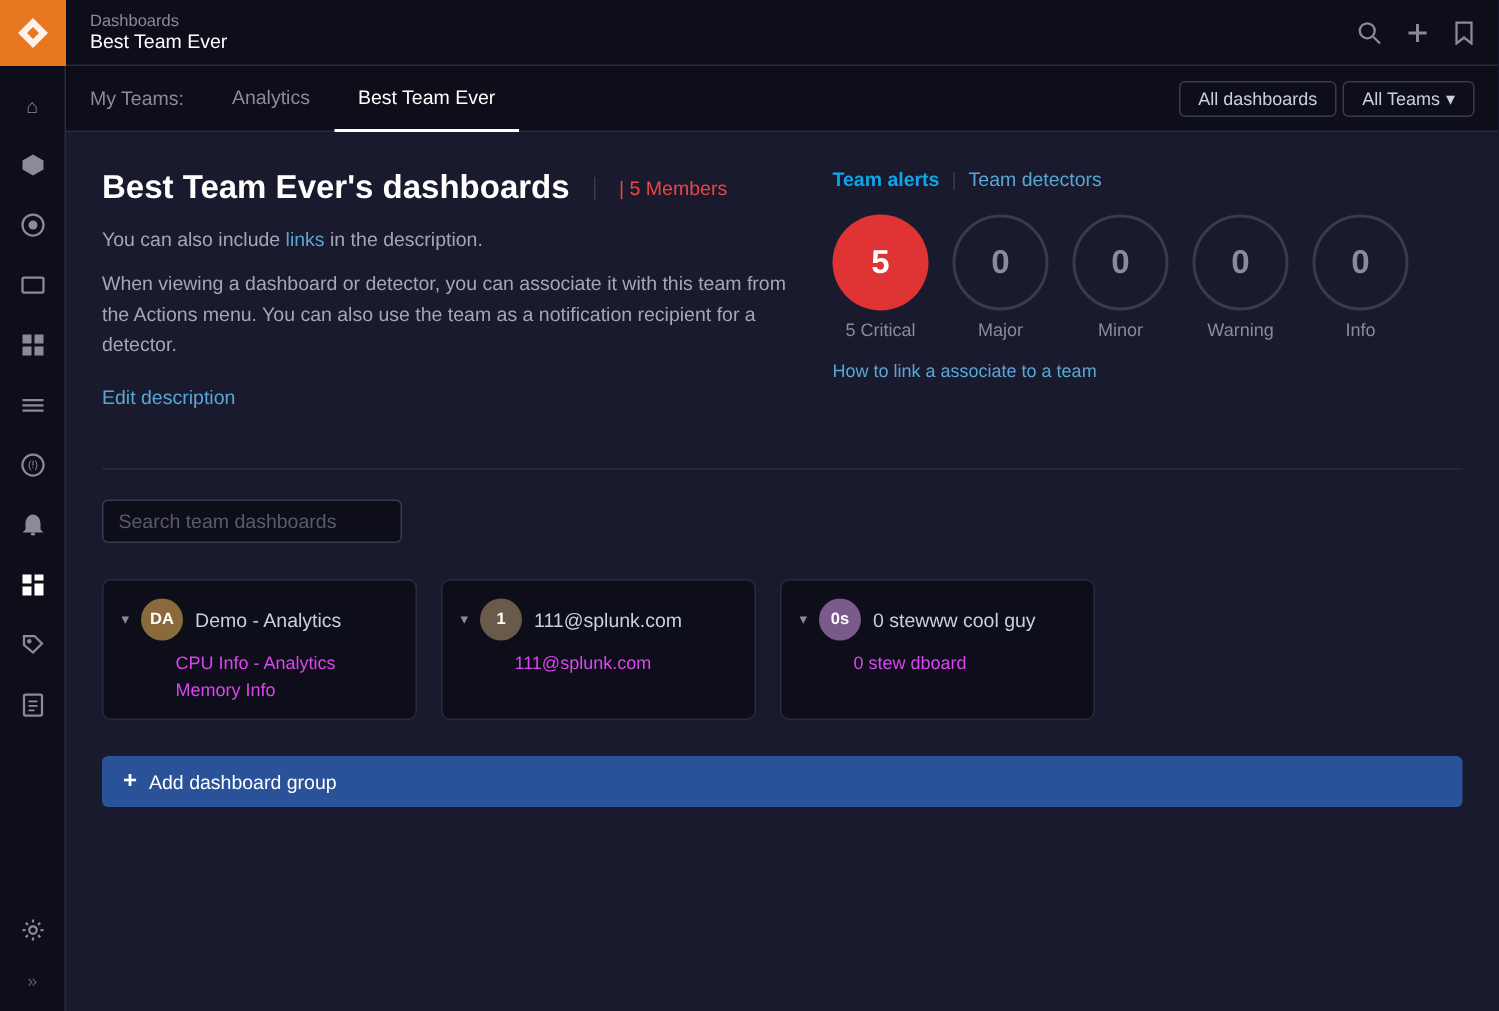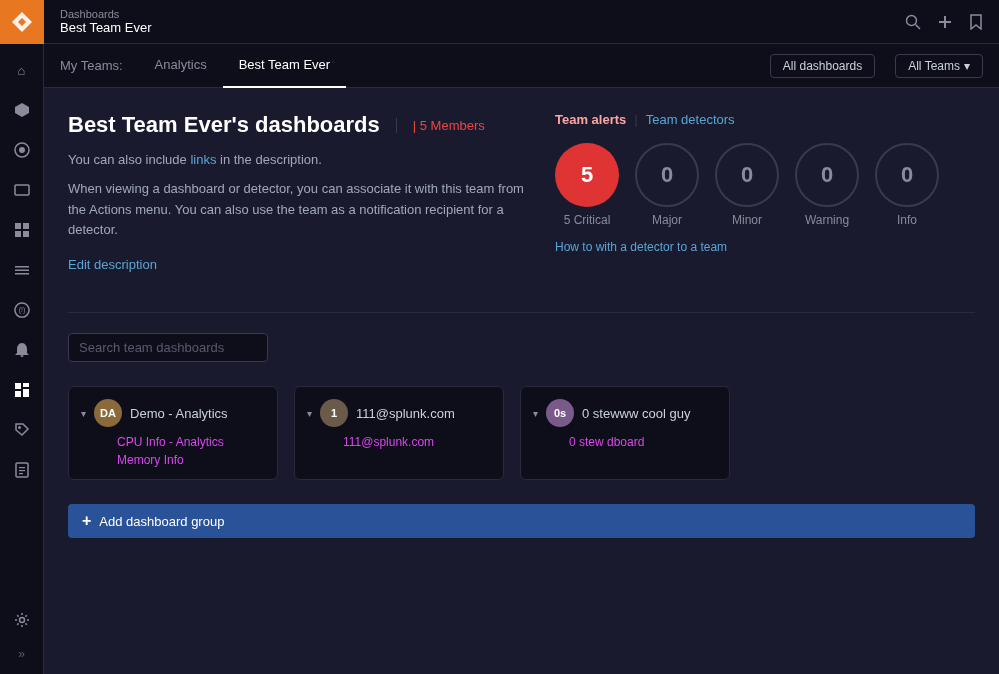--- a/index.html
+++ b/index.html
@@ -143,21 +143,21 @@
       font-size: 13px;
       border-bottom: 2px solid transparent;
     }
     .nav-tab.active {
       color: #ffffff;
       border-bottom: 2px solid #ffffff;
     }
     .nav-tabs-right {
       display: flex;
       align-items: center;
-      gap: 20px;
+      gap: 4px;
     }
     .nav-btn {
       padding: 4px 12px;
       background: transparent;
       border: 1px solid #3a3a4e;
       border-radius: 4px;
       color: #c9d1d9;
       cursor: pointer;
       font-size: 12px;
       display: flex;
@@ -232,21 +232,21 @@
       align-items: center;
     }
     .alert-tab-link {
       color: #58a6d4;
       font-size: 13px;
       cursor: pointer;
       text-decoration: none;
     }
     .alert-tab-link.active {
       font-weight: 600;
-      color: #fca5a5;
+      color: #0ea5e9;
     }
     .alert-tab-divider {
       color: #3a3a4e;
       margin: 0 8px;
     }
     .alert-circles {
       display: flex;
       align-items: center;
       gap: 16px;
       margin-bottom: 12px;
@@ -572,21 +572,21 @@
             </div>
             <span class="alert-label">Warning</span>
           </div>
           <div class="alert-circle-wrap">
             <div class="alert-circle info">
               <span>0</span>
             </div>
             <span class="alert-label">Info</span>
           </div>
         </div>
-        <a class="alert-link">How to with a detector to a team</a>
+        <a class="alert-link">How to link a associate to a team</a>
       </div>
     </div>
 
     <hr class="divider">
 
     <div class="search-bar">
       <input class="search-input" type="text" placeholder="Search team dashboards" style="">
     </div>
 
     <div class="dashboard-grid">

